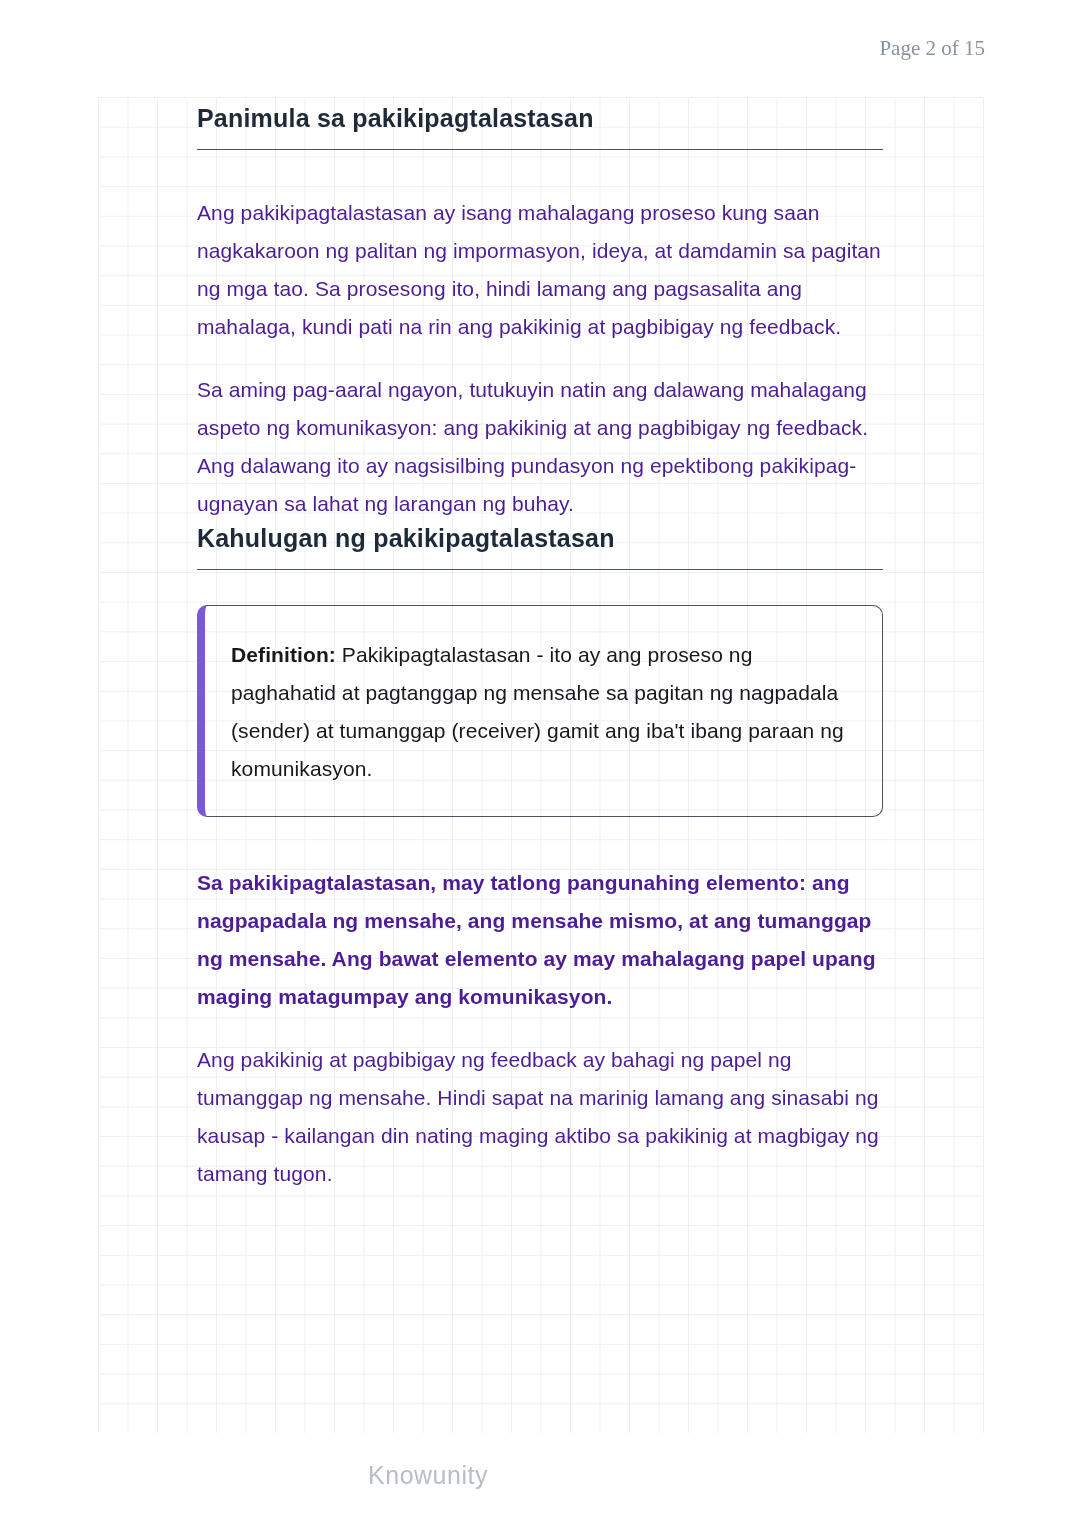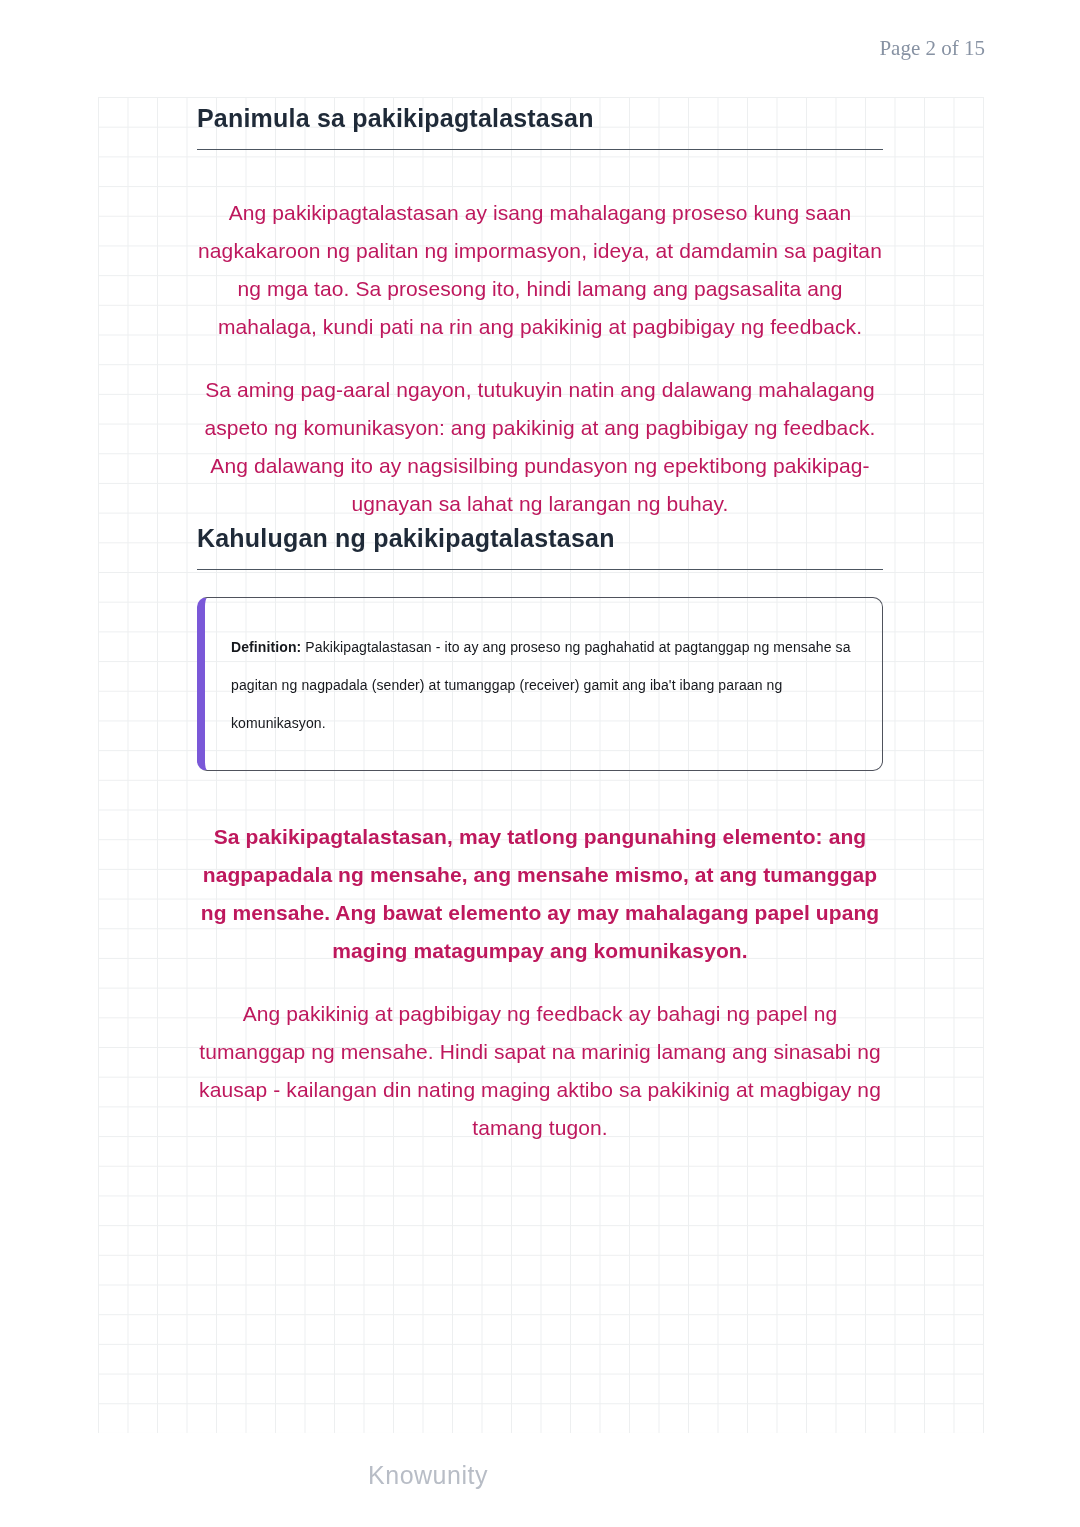--- a/index.html
+++ b/index.html
@@ -55,35 +55,34 @@
 
   .heading-rule {
     border: none;
     border-top: 1.6px solid #4c5560;
     margin: 16px 0 0 0;
   }
 
   .body-para {
     font-size: 21px;
     line-height: 38px;
-    color: #be185d;
+    color: #4c1d95;
     margin: 25px 0 0 0;
     letter-spacing: 0.1px;
-    text-align: center;
   }
   .body-para.after-rule { margin-top: 44px; }
   .body-para.after-box  { margin-top: 47px; font-weight: bold; }
 
   .def-box {
-    margin-top: 27px;
+    margin-top: 35px;
     border: 1.6px solid #4f525c;
     border-left: 8px solid #7a58d8;
     border-radius: 10px;
     padding: 30px 24px 28px 26px;
-    font-size: 14px;
+    font-size: 21px;
     line-height: 38px;
     color: #16181d;
     letter-spacing: 0.1px;
     background: transparent;
   }
   .def-label { font-weight: bold; }
 
   .footer-brand {
     position: absolute;
     top: 1461px;

